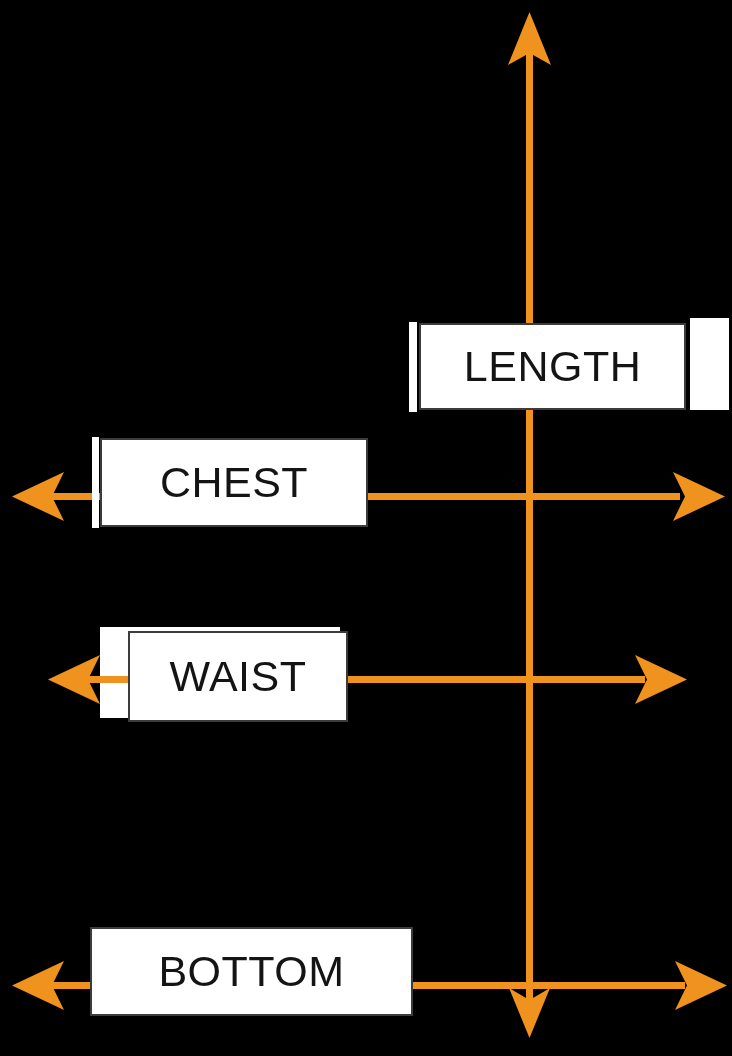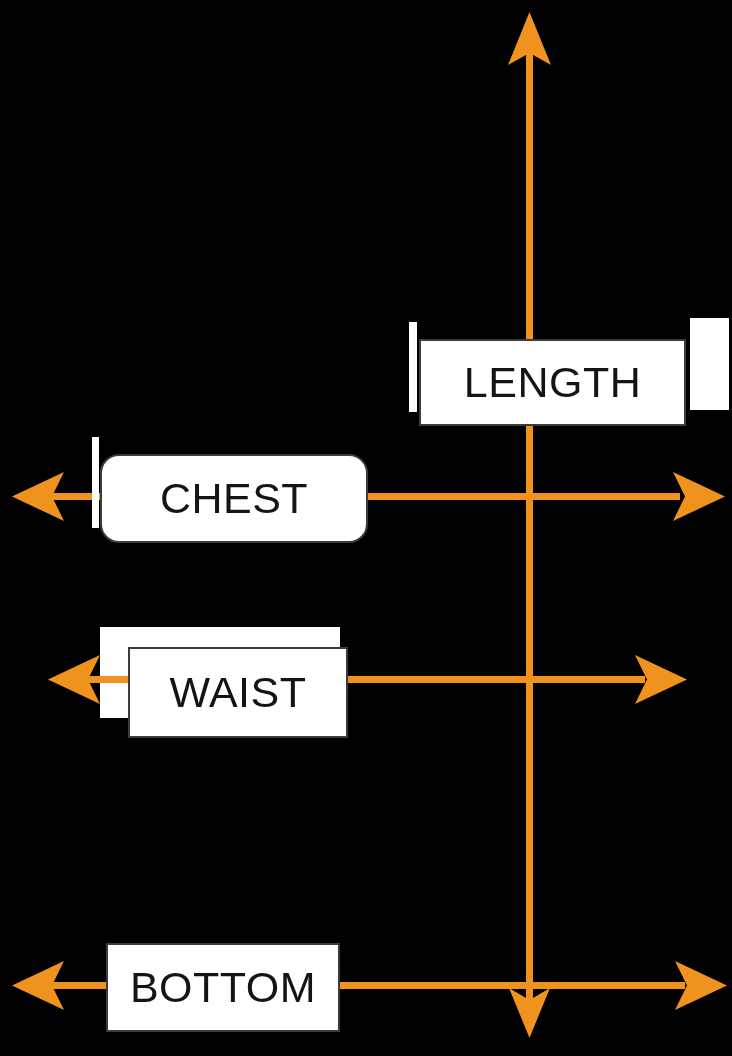--- a/index.html
+++ b/index.html
@@ -22,33 +22,32 @@
     position:absolute;
     background:var(--label-background);
     border:2px solid var(--label-border);
     box-sizing:border-box;
     display:flex;align-items:center;justify-content:center;
     color:var(--label-text);
     font-size:43px;
     letter-spacing:0.5px;
     line-height:1;
     white-space:nowrap;
-    margin-top:16px;
   }
   .white-sliver{
     position:absolute;
     background:var(--label-background);
   }
   .box-length{left:419px;top:323px;width:267px;height:87px;}
   .sliver-length-left{left:409px;top:322px;width:8px;height:90px;}
   .sliver-length-right{left:690px;top:318px;width:39px;height:92px;}
-  .box-chest{left:100px;top:438px;width:268px;height:89px;border-radius:19px;}
+  .box-chest{left:100px;top:438px;width:268px;height:89px;}
   .sliver-chest-left{left:92px;top:437px;width:7px;height:91px;}
   .box-waist{left:128px;top:631px;width:220px;height:91px;}
-  .box-bottom{left:106px;top:927px;width:234px;height:89px;}
+  .box-bottom{left:90px;top:927px;width:323px;height:89px;}
 </style>
 </head>
 <body>
 
 <div class="canvas">
 
   <svg class="arrow-layer" viewBox="0 0 732 1056" xmlns="http://www.w3.org/2000/svg">
 
     <rect x="100" y="627" width="240" height="91" fill="var(--label-background)"></rect>
 

